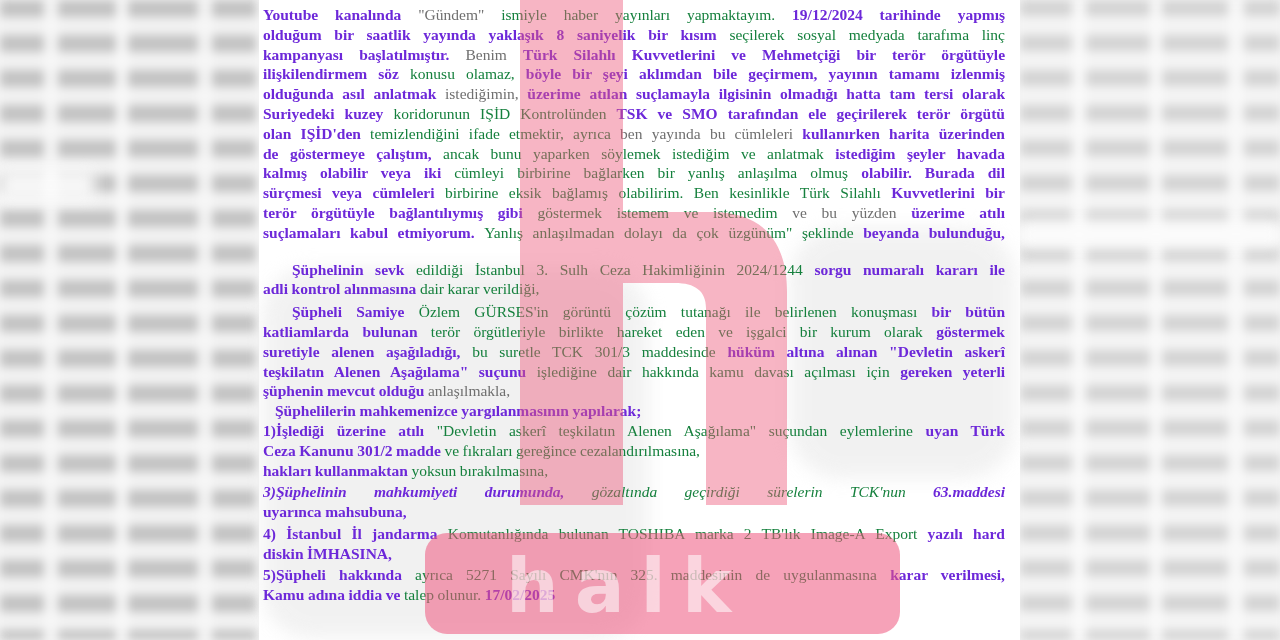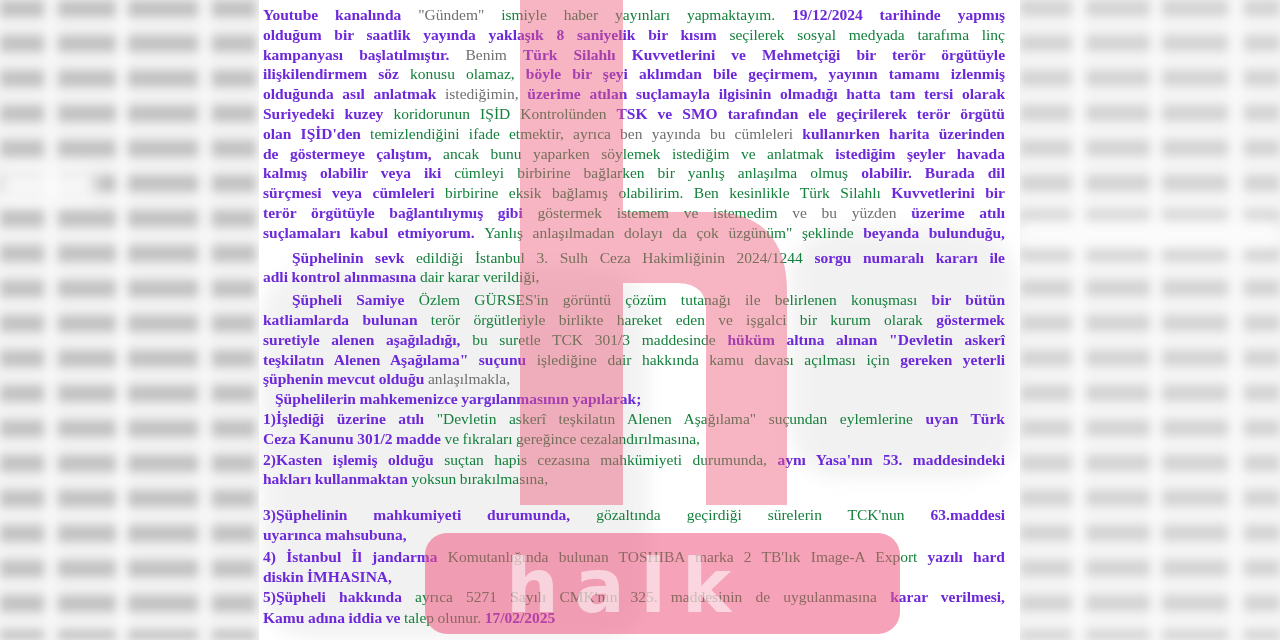--- a/index.html
+++ b/index.html
@@ -76,33 +76,32 @@
       <div class="ln j"><span class="b">kampanyası başlatılmıştır. </span> <span class="g">Benim </span> <span class="b">Türk Silahlı Kuvvetlerini ve Mehmetçiği bir terör örgütüyle</span> </div>
       <div class="ln j"><span class="b">ilişkilendirmem söz </span> <span class="m">konusu olamaz, </span> <span class="b">böyle bir şeyi aklımdan bile geçirmem, yayının tamamı izlenmiş</span> </div>
       <div class="ln j"><span class="b">olduğunda asıl anlatmak </span> <span class="g">istediğimin, </span> <span class="b">üzerime atılan suçlamayla ilgisinin olmadığı hatta tam tersi olarak</span> </div>
       <div class="ln j"><span class="b">Suriyedeki kuzey </span> <span class="m">koridorunun IŞİD Kontrolünden </span> <span class="b">TSK ve SMO tarafından ele geçirilerek terör örgütü</span> </div>
       <div class="ln j"><span class="b">olan IŞİD'den </span> <span class="m">temizlendiğini ifade etmektir, ayrıca </span> <span class="g">ben yayında bu cümleleri </span> <span class="b">kullanırken harita üzerinden</span> </div>
       <div class="ln j"><span class="b">de göstermeye çalıştım, </span> <span class="m">ancak bunu yaparken söylemek istediğim ve anlatmak </span> <span class="b">istediğim şeyler havada</span> </div>
       <div class="ln j"><span class="b">kalmış olabilir veya iki </span> <span class="m">cümleyi birbirine bağlarken bir yanlış anlaşılma olmuş </span> <span class="b">olabilir. Burada dil</span> </div>
       <div class="ln j"><span class="b">sürçmesi veya cümleleri </span> <span class="m">birbirine eksik bağlamış olabilirim. Ben kesinlikle Türk Silahlı </span> <span class="b">Kuvvetlerini bir</span> </div>
       <div class="ln j"><span class="b">terör örgütüyle bağlantılıymış gibi </span> <span class="m">göstermek istemem ve istemedim </span> <span class="g">ve bu yüzden </span> <span class="b">üzerime atılı</span> </div>
       <div class="ln j"><span class="b">suçlamaları kabul etmiyorum. </span> <span class="m">Yanlış anlaşılmadan dolayı da çok üzgünüm" şeklinde </span> <span class="b">beyanda bulunduğu,</span> </div>
-      <div class="ln j" style="margin-top: 5px; text-indent: 29px;"><span class="b">Şüphelinin sevk </span> <span class="m">edildiği İstanbul 3. Sulh Ceza Hakimliğinin 2024/1244 </span> <span class="b">sorgu numaralı kararı ile</span> </div>
+      <div class="ln j" style="margin-top: 17px; text-indent: 29px;"><span class="b">Şüphelinin sevk </span> <span class="m">edildiği İstanbul 3. Sulh Ceza Hakimliğinin 2024/1244 </span> <span class="b">sorgu numaralı kararı ile</span> </div>
       <div class="ln"><span class="b">adli kontrol alınmasına </span> <span class="m">dair karar verildiği,</span> </div>
       <div class="ln j" style="margin-top: 3px; text-indent: 29px;"><span class="b">Şüpheli Samiye </span> <span class="m">Özlem GÜRSES'in görüntü çözüm tutanağı ile belirlenen konuşması </span> <span class="b">bir bütün</span> </div>
       <div class="ln j"><span class="b">katliamlarda bulunan </span> <span class="m">terör örgütleriyle birlikte hareket eden ve işgalci bir kurum olarak </span> <span class="b">göstermek</span> </div>
       <div class="ln j"><span class="b">suretiyle alenen aşağıladığı, </span> <span class="m">bu suretle TCK 301/3 maddesinde </span> <span class="b">hüküm altına alınan "Devletin askerî</span> </div>
       <div class="ln j"><span class="b">teşkilatın Alenen Aşağılama" suçunu </span> <span class="m">işlediğine dair hakkında kamu davası açılması için </span> <span class="b">gereken yeterli</span> </div>
       <div class="ln"><span class="b">şüphenin mevcut olduğu </span> <span class="g">anlaşılmakla,</span> </div>
       <div class="ln" style="text-indent: 12px;"><span class="b">Şüphelilerin mahkemenizce yargılanmasının yapılarak;</span> </div>
       <div class="ln j"><span class="b">1)İşlediği üzerine atılı </span> <span class="m">"Devletin askerî teşkilatın Alenen Aşağılama" suçundan eylemlerine </span> <span class="b">uyan Türk</span> </div>
       <div class="ln"><span class="b">Ceza Kanunu 301/2 madde </span> <span class="m">ve fıkraları gereğince cezalandırılmasına,</span> </div>
-      <div class="ln j" style="margin-top: 1px;"><span class="b">2)Kasten işlemiş olduğu </span> <span class="m">suçtan hapis cezasına mahkümiyeti durumunda, </span> <span class="b">aynı Yasa'nın 53. maddesindeki</span> </div>
       <div class="ln"><span class="b">hakları kullanmaktan </span> <span class="m">yoksun bırakılmasına,</span> </div>
-      <div class="ln j" style="margin-top: 16px;"><span class="b">3)Şüphelinin mahkumiyeti durumunda, </span> <span class="m">gözaltında geçirdiği sürelerin TCK'nun </span> <span class="b">63.maddesi</span> </div>
+      <div class="ln j" style="margin-top: 2px; font-style: italic;"><span class="b">3)Şüphelinin mahkumiyeti durumunda, </span> <span class="m">gözaltında geçirdiği sürelerin TCK'nun </span> <span class="b">63.maddesi</span> </div>
       <div class="ln"><span class="b">uyarınca mahsubuna,</span> </div>
       <div class="ln j" style="margin-top: 2px;"><span class="b">4) İstanbul İl jandarma </span> <span class="m">Komutanlığında bulunan TOSHIBA marka 2 TB'lık Image-A Export </span> <span class="b">yazılı hard</span> </div>
       <div class="ln"><span class="b">diskin İMHASINA,</span> </div>
       <div class="ln j" style="margin-top: 1px;"><span class="b">5)Şüpheli hakkında </span> <span class="m">ayrıca 5271 Sayılı CMK'nın 325. maddesinin de uygulanmasına </span> <span class="b">karar verilmesi,</span> </div>
       <div class="ln" style="margin-top: 1px;"><span class="b">Kamu adına iddia ve </span> <span class="m">talep olunur.</span> <span class="b">17/02/2025</span> </div>
     </div>
 
   <svg class="wm wm-h" width="267" height="505" viewBox="0 0 267 505" style="position:absolute">
     <path d="M0,0 H103 V505 H0 Z" fill="rgba(237,92,125,0.45)"></path>
     <path d="M103,283 V212 H192 C244,212 267,243 267,292 V505 H186 V308 C186,291 175,283 155,283 Z" fill="rgba(237,92,125,0.45)"></path>

